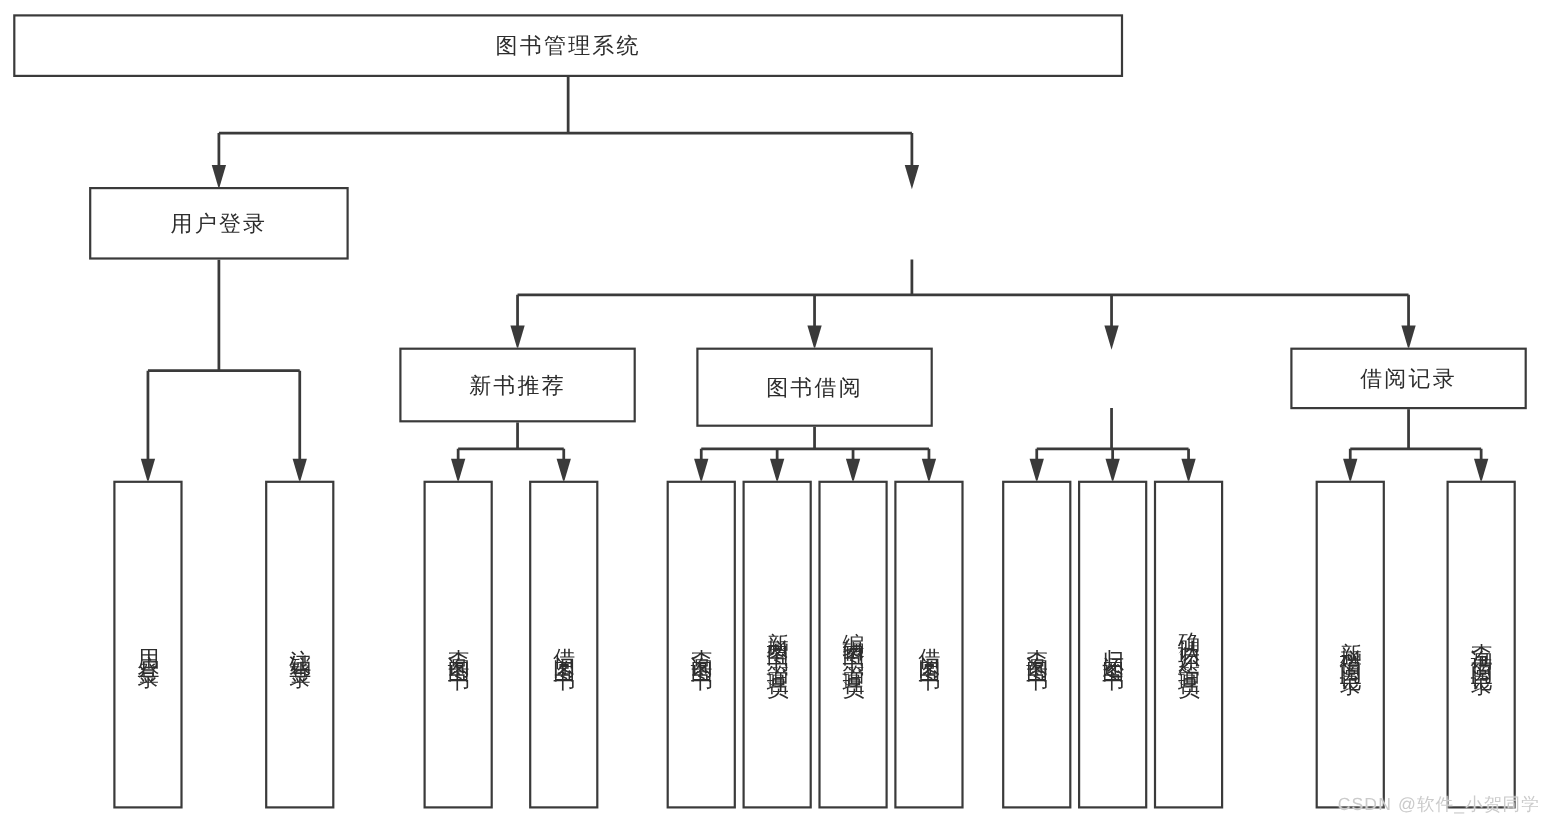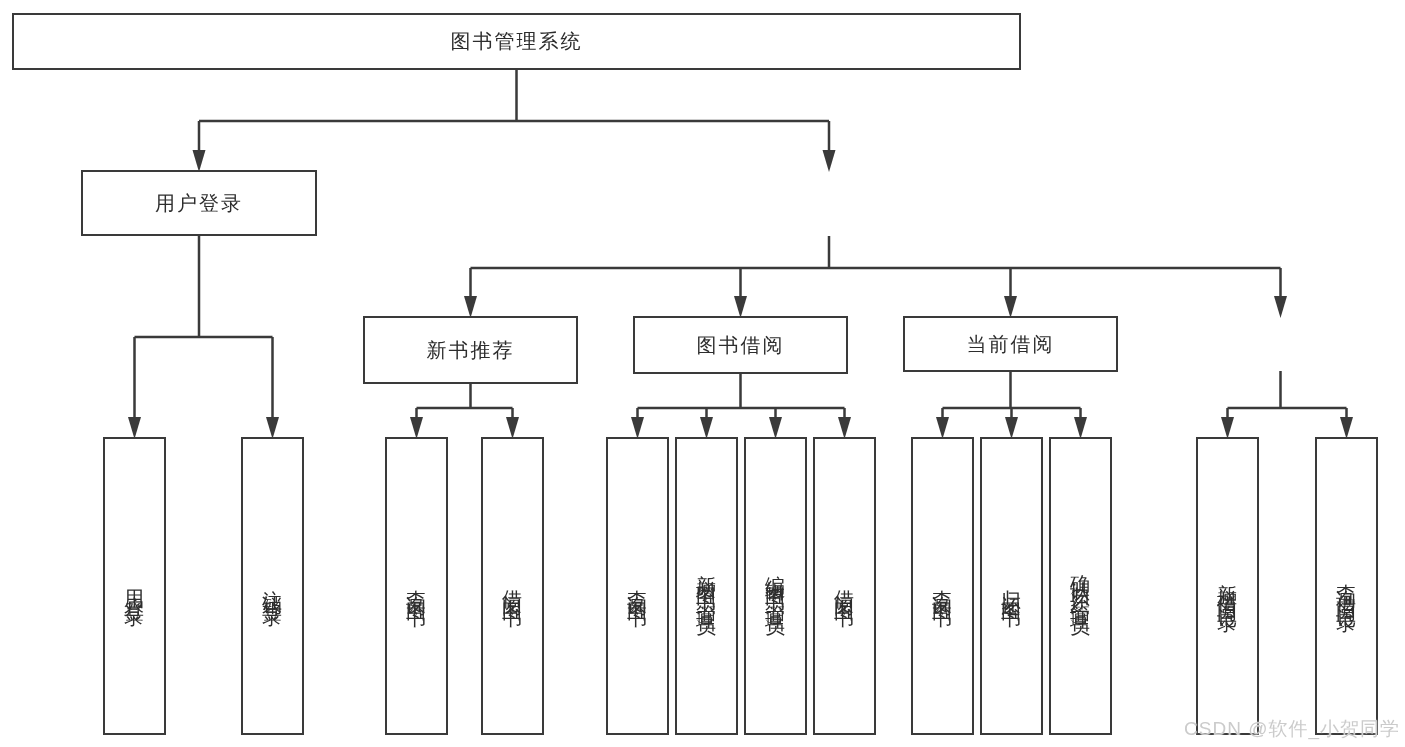--- a/index.html
+++ b/index.html
@@ -42,21 +42,21 @@
   .vbox span {
     writing-mode: vertical-rl;
     letter-spacing: 6px;
     line-height: 1;
     white-space: nowrap;
   }
   .watermark {
     position: absolute;
     right: 5px;
     bottom: 5px;
-    font-size: 19px;
+    font-size: 16px;
     letter-spacing: 1px;
     color: #cbcbcb;
     text-shadow: 0 0 2px #ffffff;
     z-index: 10;
   }
 </style>
 </head>
 <body>
 
 <div class="stage">
@@ -109,22 +109,22 @@
       <polygon points="1221,417 1234,417 1227.5,439"></polygon>
       <polygon points="1340,417 1353,417 1346.5,439"></polygon>
     </g>
   </svg>
 
   <div class="box" style="left:12px; top:13px; width:1009px; height:57px;">图书管理系统</div>
 
   <div class="box" style="left:81px; top:170px; width:236px; height:66px;">用户登录</div>
 
   <div class="box" style="left:363px; top:316px; width:215px; height:68px;">新书推荐</div>
-  <div class="box" style="left:633px; top:316px; width:215px; height:58px;">图书借阅</div>
-  <div class="box" style="left:903px; top:316px; width:215px; height:56px;">当前借阅</div>
+  <div class="box" style="left:633px; top:316px; width:215px; height:72px;">图书借阅</div>
+  <div class="box" style="left:1173px; top:316px; width:215px; height:56px;">借阅记录</div>
 
   <div class="box vbox" style="left:103px; top:437px; width:63px; height:298px;">
     <span>用户登录</span>
   </div>
   <div class="box vbox" style="left:241px; top:437px; width:63px; height:298px;">
     <span>注销登录</span>
   </div>
 
   <div class="box vbox" style="left:385px; top:437px; width:63px; height:298px;">
     <span>查询图书</span>

